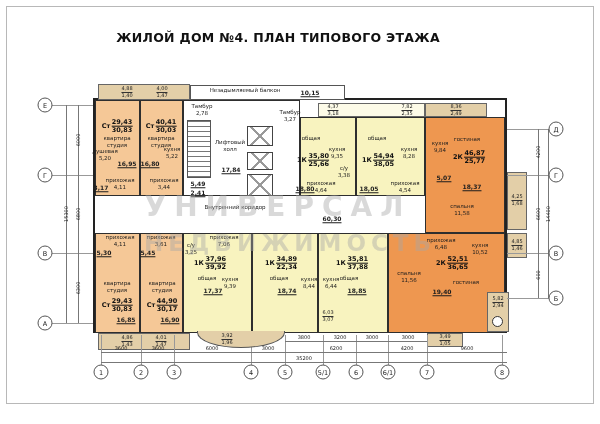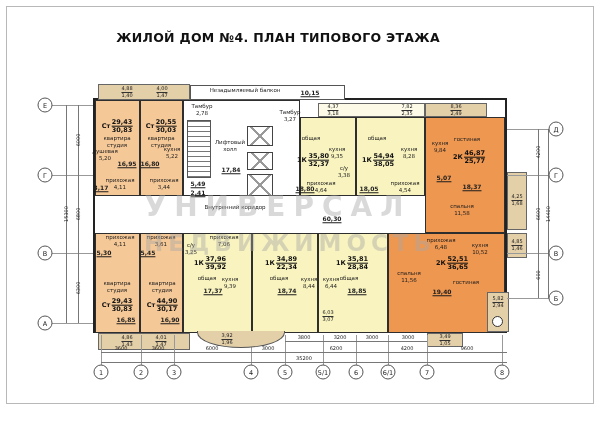--- a/index.html
+++ b/index.html
@@ -104,38 +104,38 @@
 <div class="lbl" style="left:105px;top:155px">душевая
 5,20</div>
 <div class="lbl num" style="left:127px;top:164px">16,95</div>
 <div class="lbl" style="left:120px;top:184px">прихожая
 4,11</div>
 <div class="lbl num" style="left:101px;top:188px">3,17</div>
 
 <div class="head" style="left:161px;top:126px">
   <span>Ст</span>
   <span class="frac">
-      <span class="ft">20,55</span>
+      <span class="ft">40,41</span>
       <span>30,03</span>
     </span>
 </div>
 <div class="lbl" style="left:161px;top:142px">квартира
 студия</div>
 <div class="lbl" style="left:172px;top:153px">кухня
 5,22</div>
 <div class="lbl num" style="left:150px;top:164px">16,80</div>
 <div class="lbl" style="left:164px;top:184px">прихожая
 3,44</div>
 
 <div class="lbl" style="left:311px;top:138px">общая</div>
 <div class="head" style="left:313px;top:160px">
   <span>1К</span>
   <span class="frac">
       <span class="ft">35,80</span>
-      <span>32,37</span>
+      <span>25,66</span>
     </span>
 </div>
 <div class="lbl" style="left:337px;top:153px">кухня
 9,35</div>
 <div class="lbl" style="left:344px;top:172px">с/у
 3,38</div>
 <div class="lbl num" style="left:305px;top:189px">18,80</div>
 <div class="lbl" style="left:321px;top:187px">прихожая
 4,64</div>
 
@@ -221,21 +221,21 @@
 </div>
 <div class="lbl" style="left:279px;top:278px">общая</div>
 <div class="lbl num" style="left:287px;top:291px">18,74</div>
 <div class="lbl" style="left:309px;top:283px">кухня
 8,44</div>
 
 <div class="head" style="left:352px;top:263px">
   <span>1К</span>
   <span class="frac">
       <span class="ft">35,81</span>
-      <span>28,84</span>
+      <span>37,88</span>
     </span>
 </div>
 <div class="lbl" style="left:349px;top:278px">общая</div>
 <div class="lbl num" style="left:357px;top:291px">18,85</div>
 <div class="lbl" style="left:331px;top:283px">кухня
 6,44</div>
 
 <div class="lbl" style="left:441px;top:244px">прихожая
 6,48</div>
 <div class="lbl" style="left:480px;top:249px">кухня

